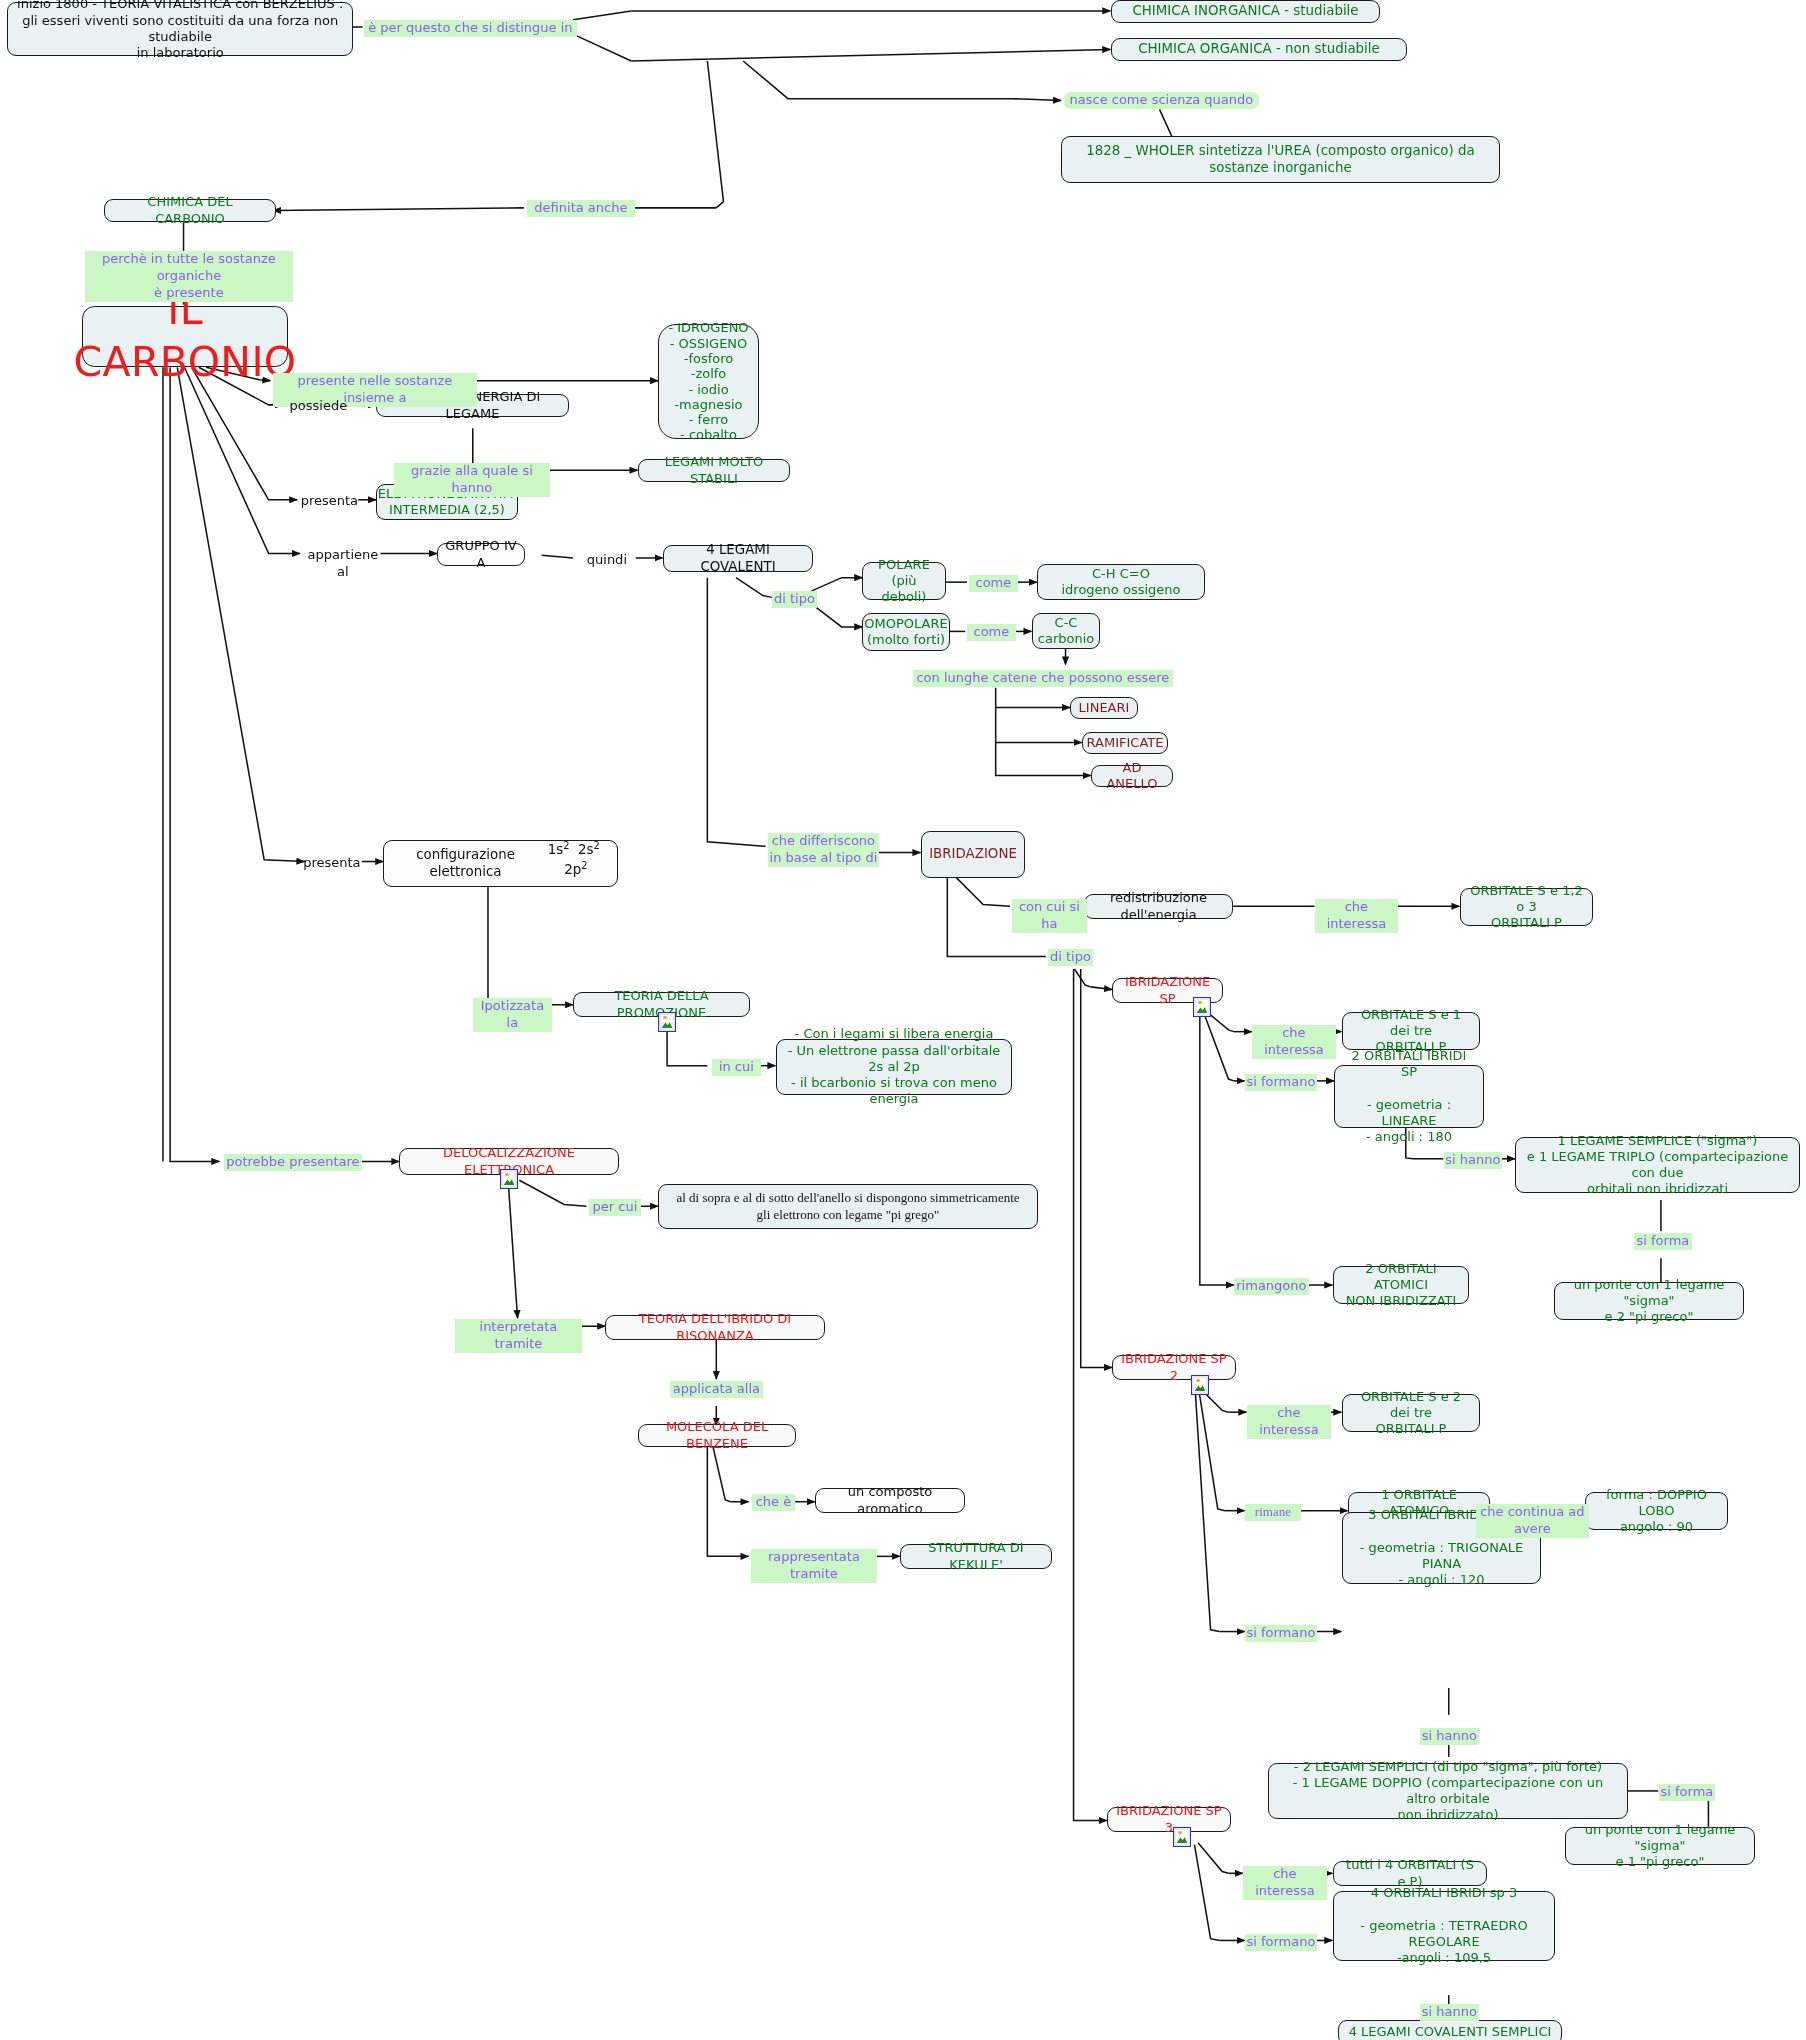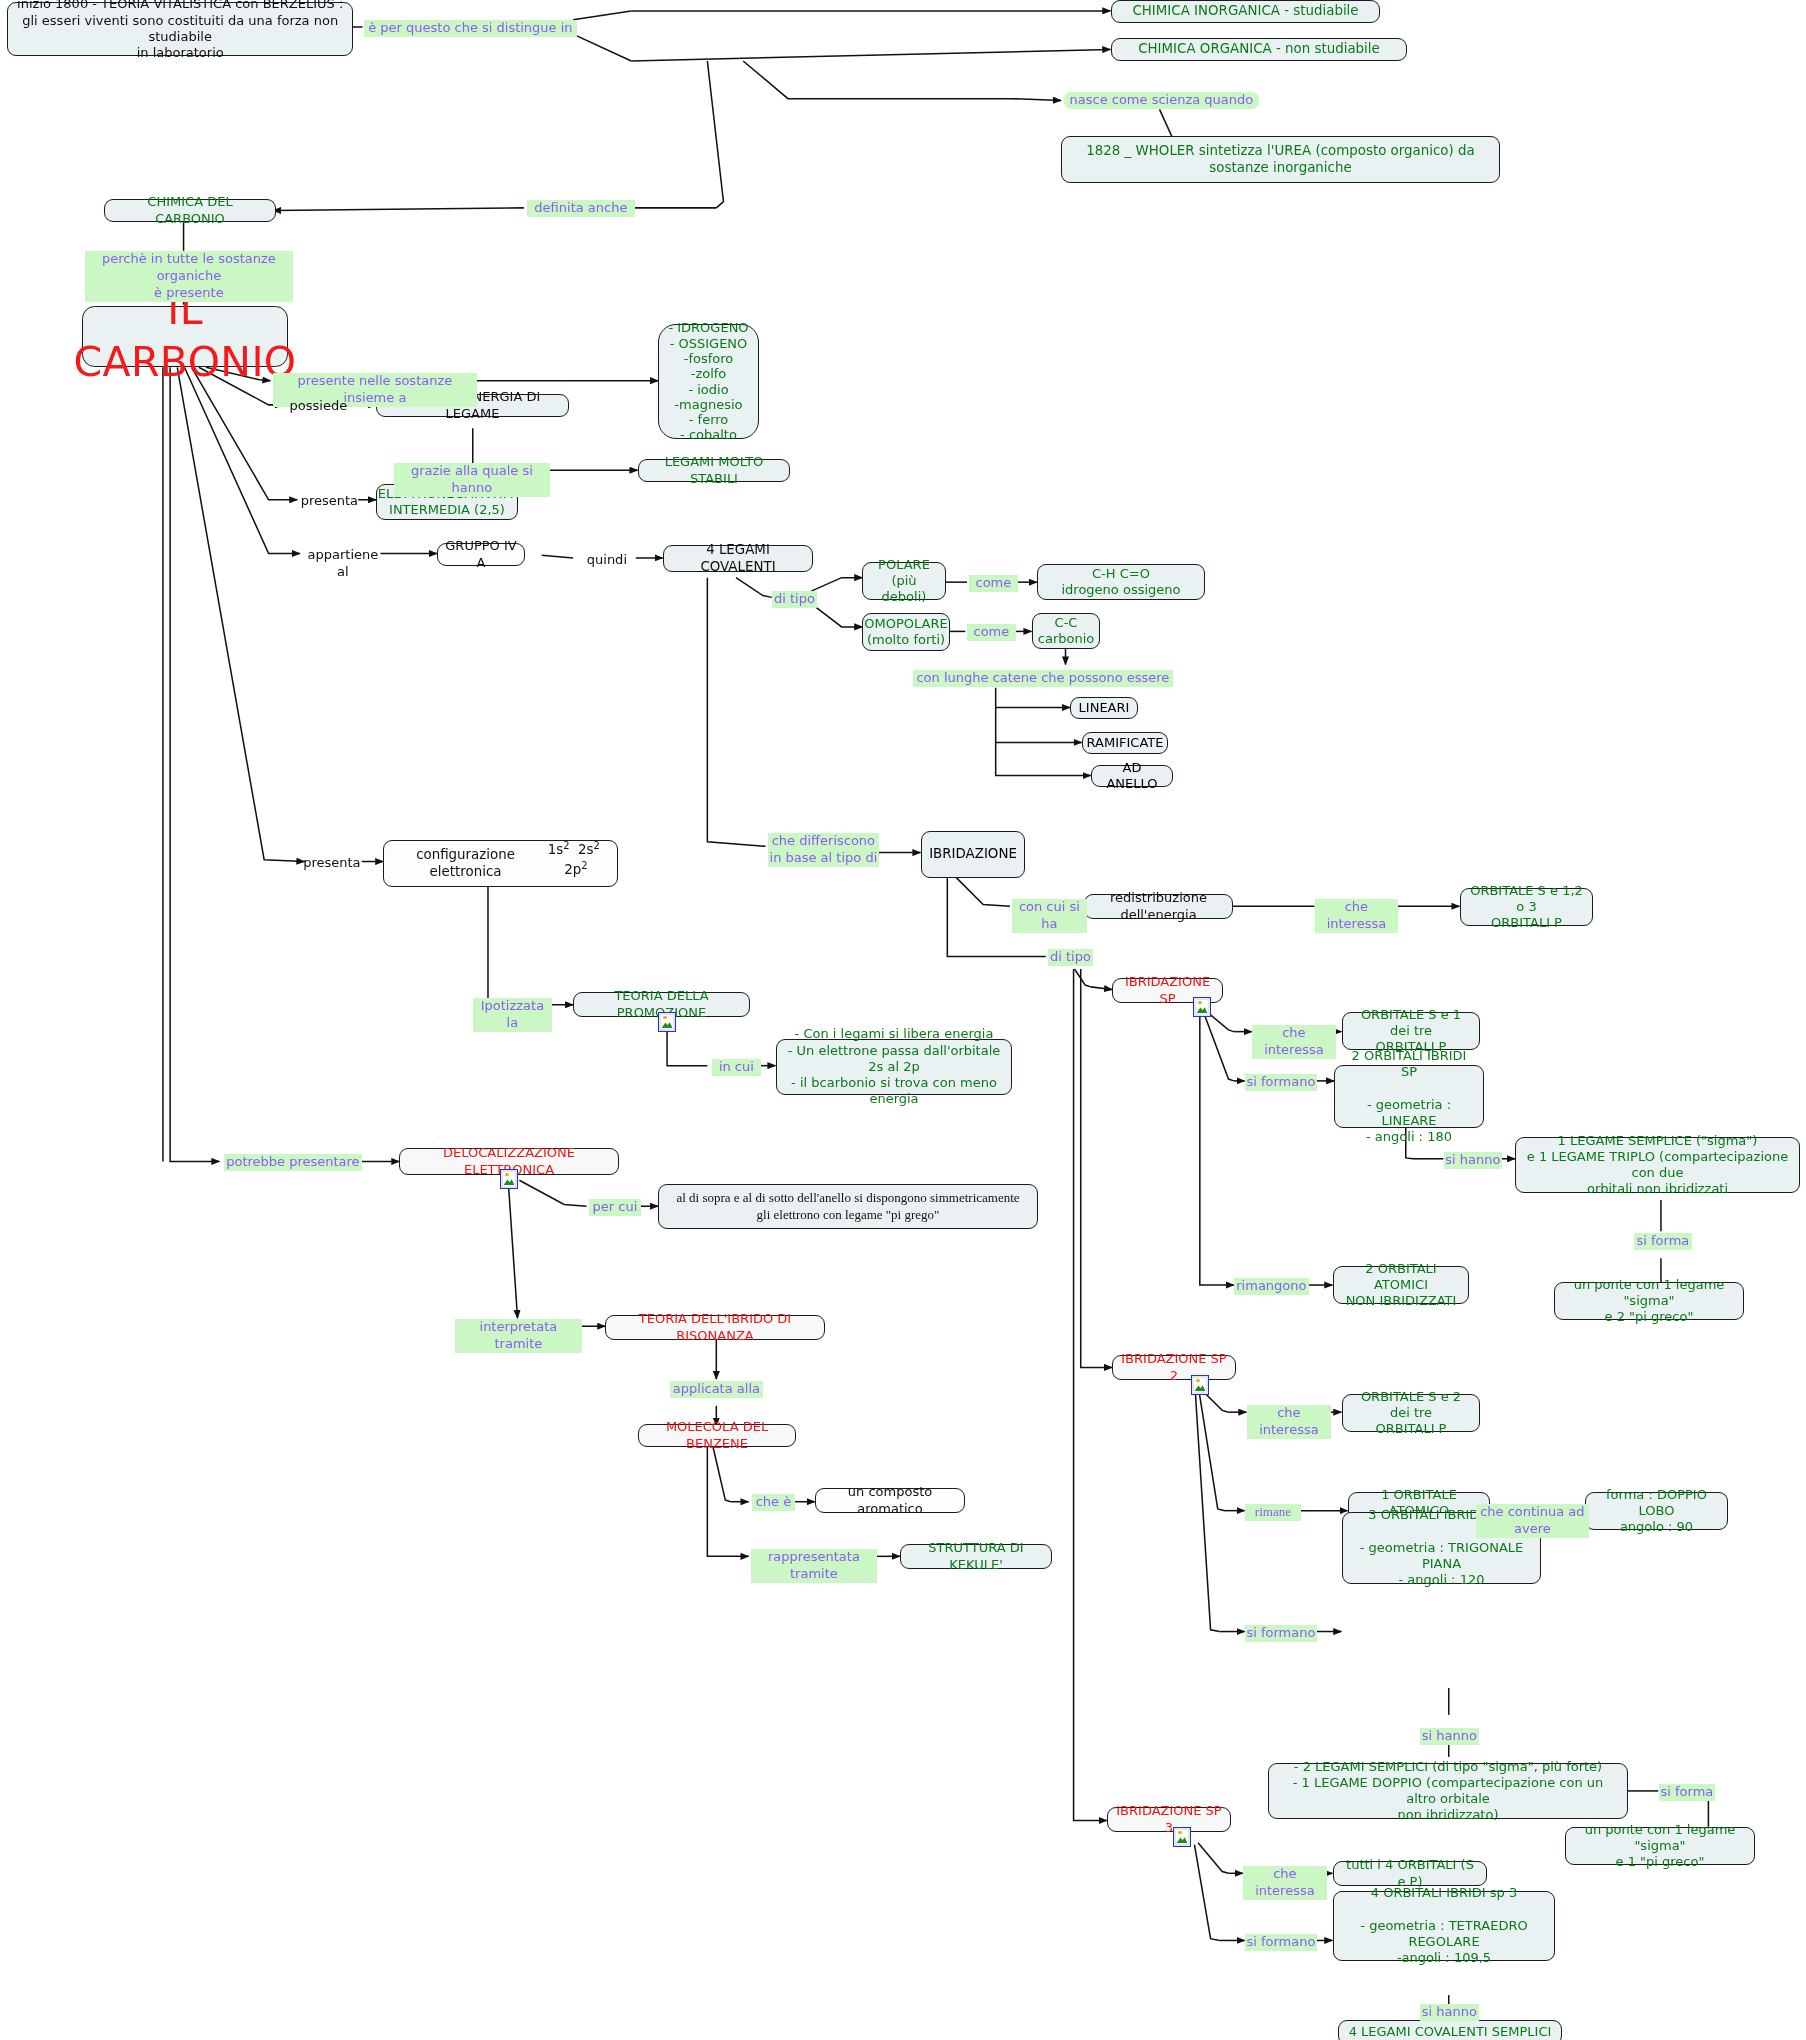--- a/index.html
+++ b/index.html
@@ -17,21 +17,21 @@
     align-items:center;
     justify-content:center;
     text-align:center;
     padding:3.6px 7.2px;
     line-height:1.25;
     color:#0a7a18;
     font-size:13.4px;
     white-space:pre-line;
   }
   .node.plain{color:#111;}
-  .node.red{color:#000000;}
+  .node.red{color:#7f1d1d;}
   .node.white{background:#fdfdfd;}
   .node.big{
     font-size:41px;color:#f31a1a;border-radius:12.5px;border-width:1.8px;
     letter-spacing:0.4px;
   }
   .node.outline-red{border-color:#1b1b1b;color:#f01414;background:#f7f8f8;}
 
   .lbl{
     position:absolute;
     color:#8b5cf6;

